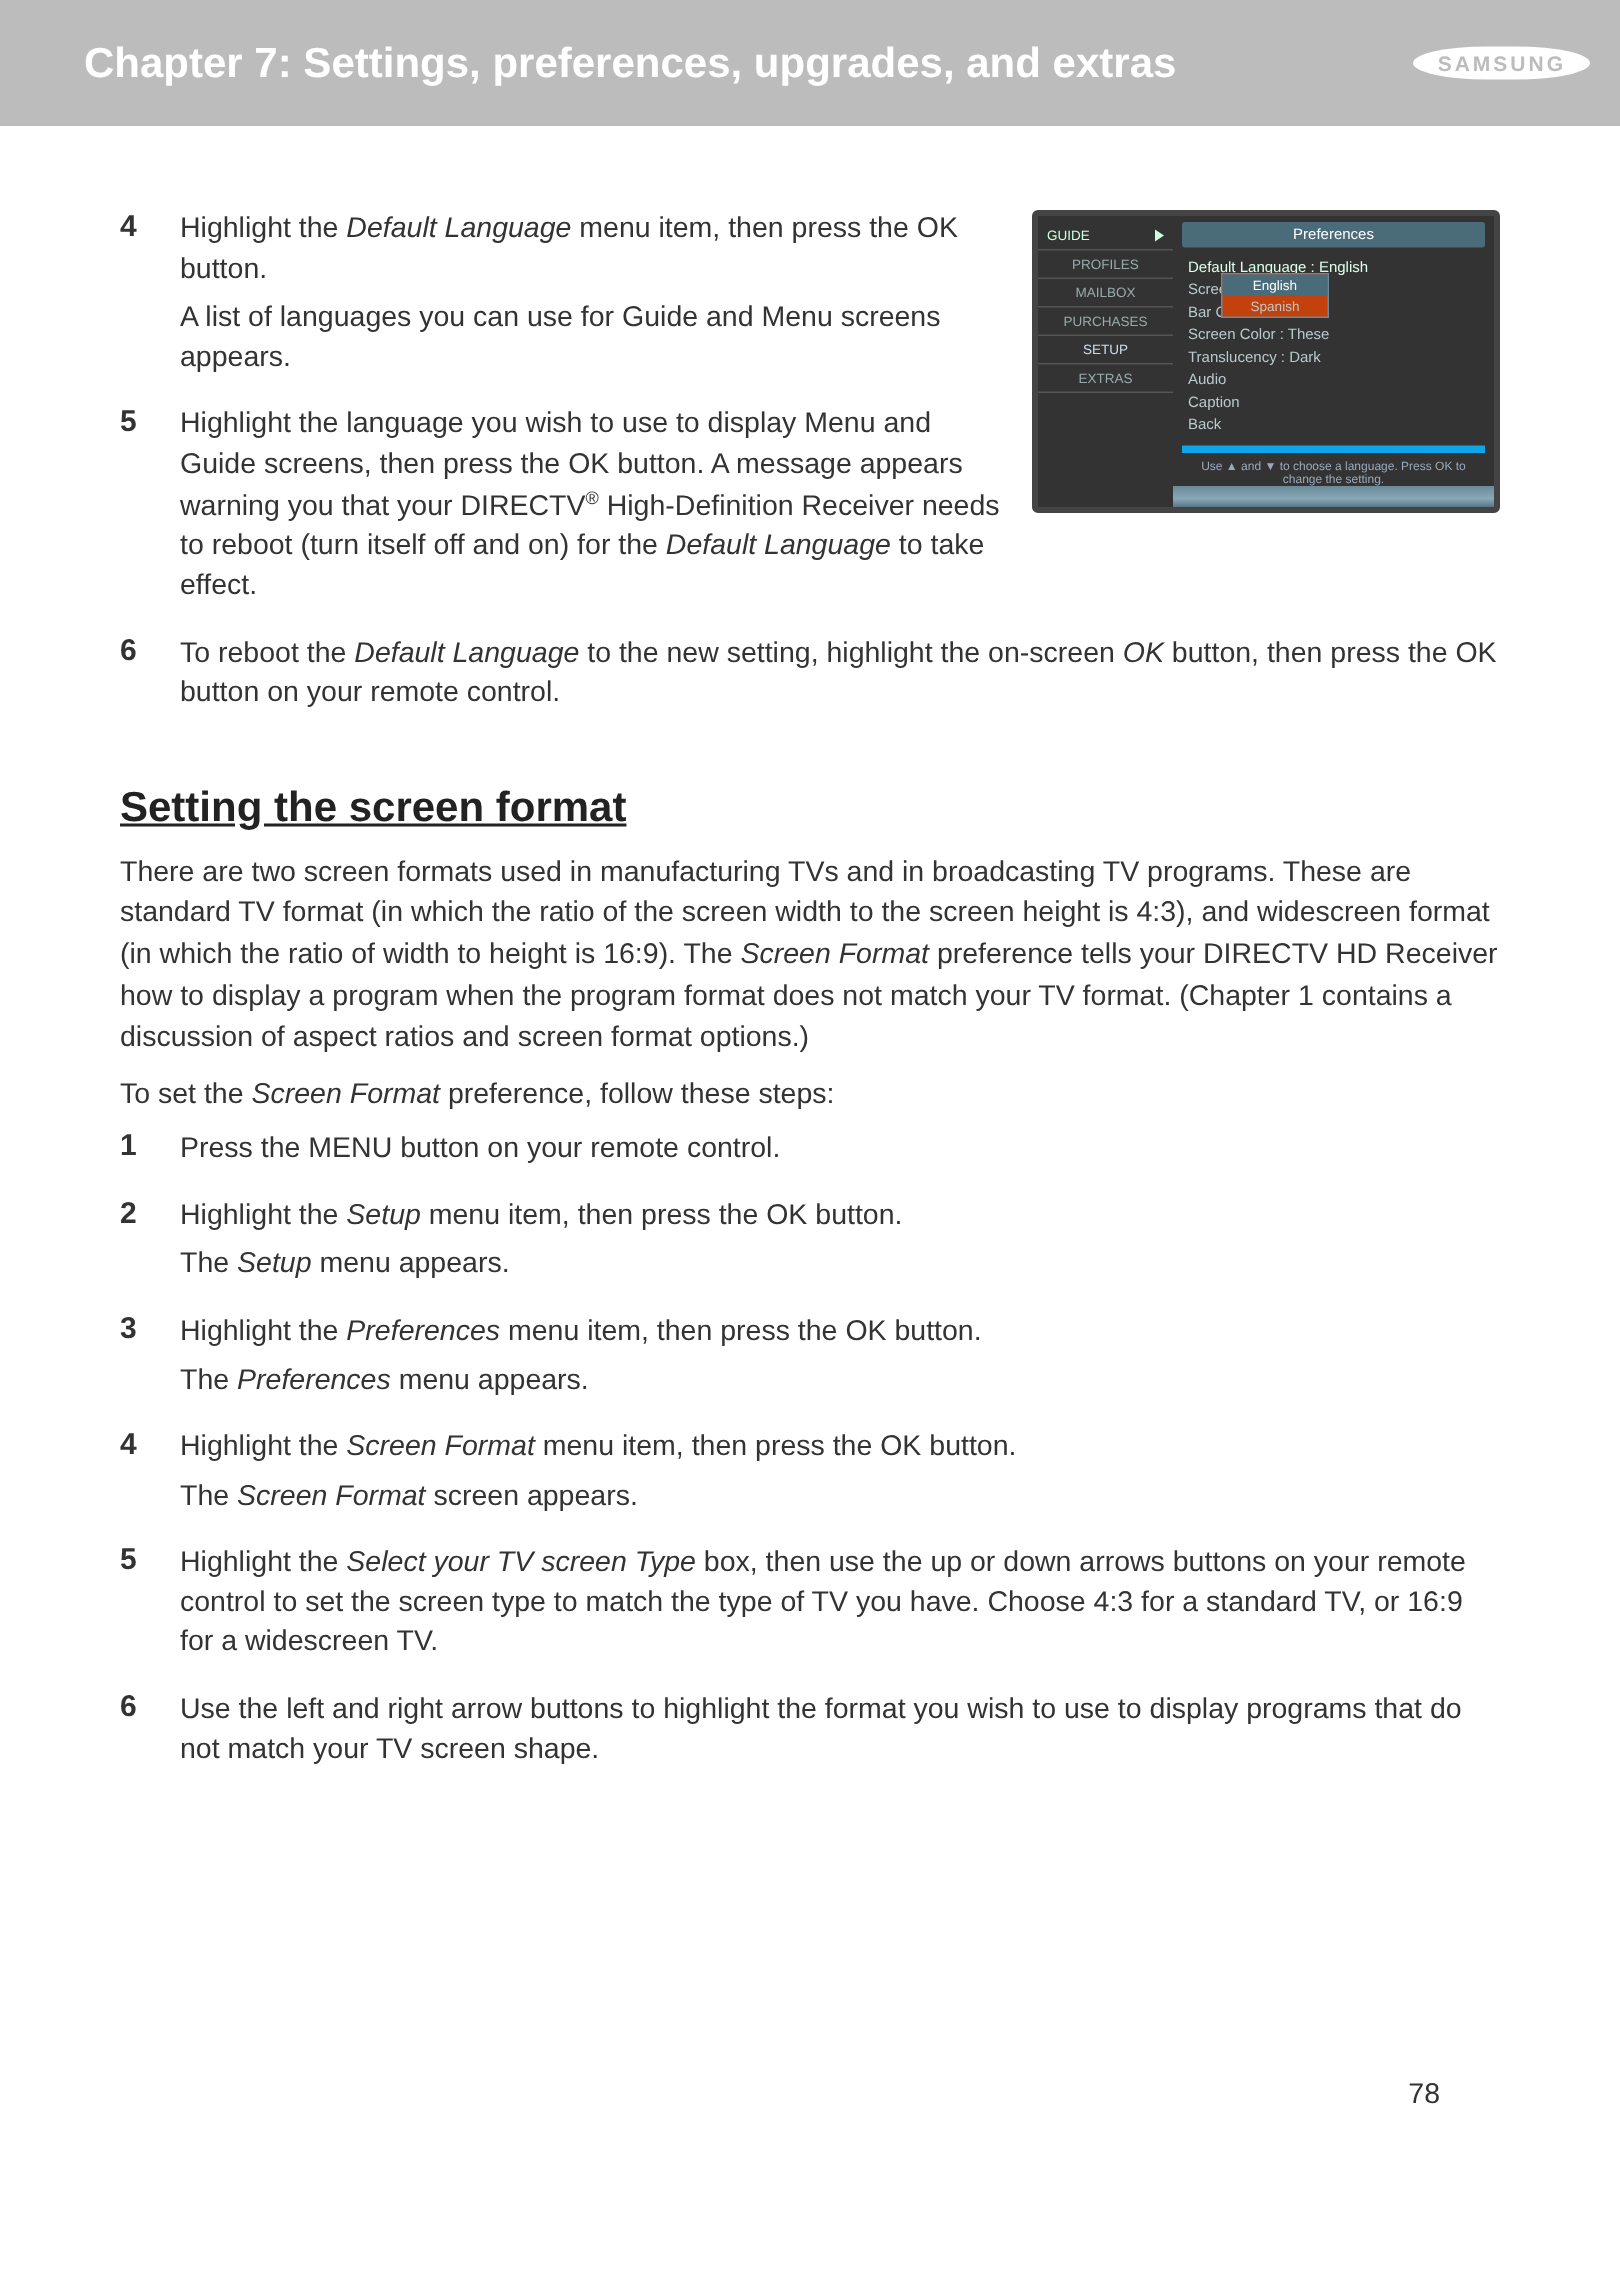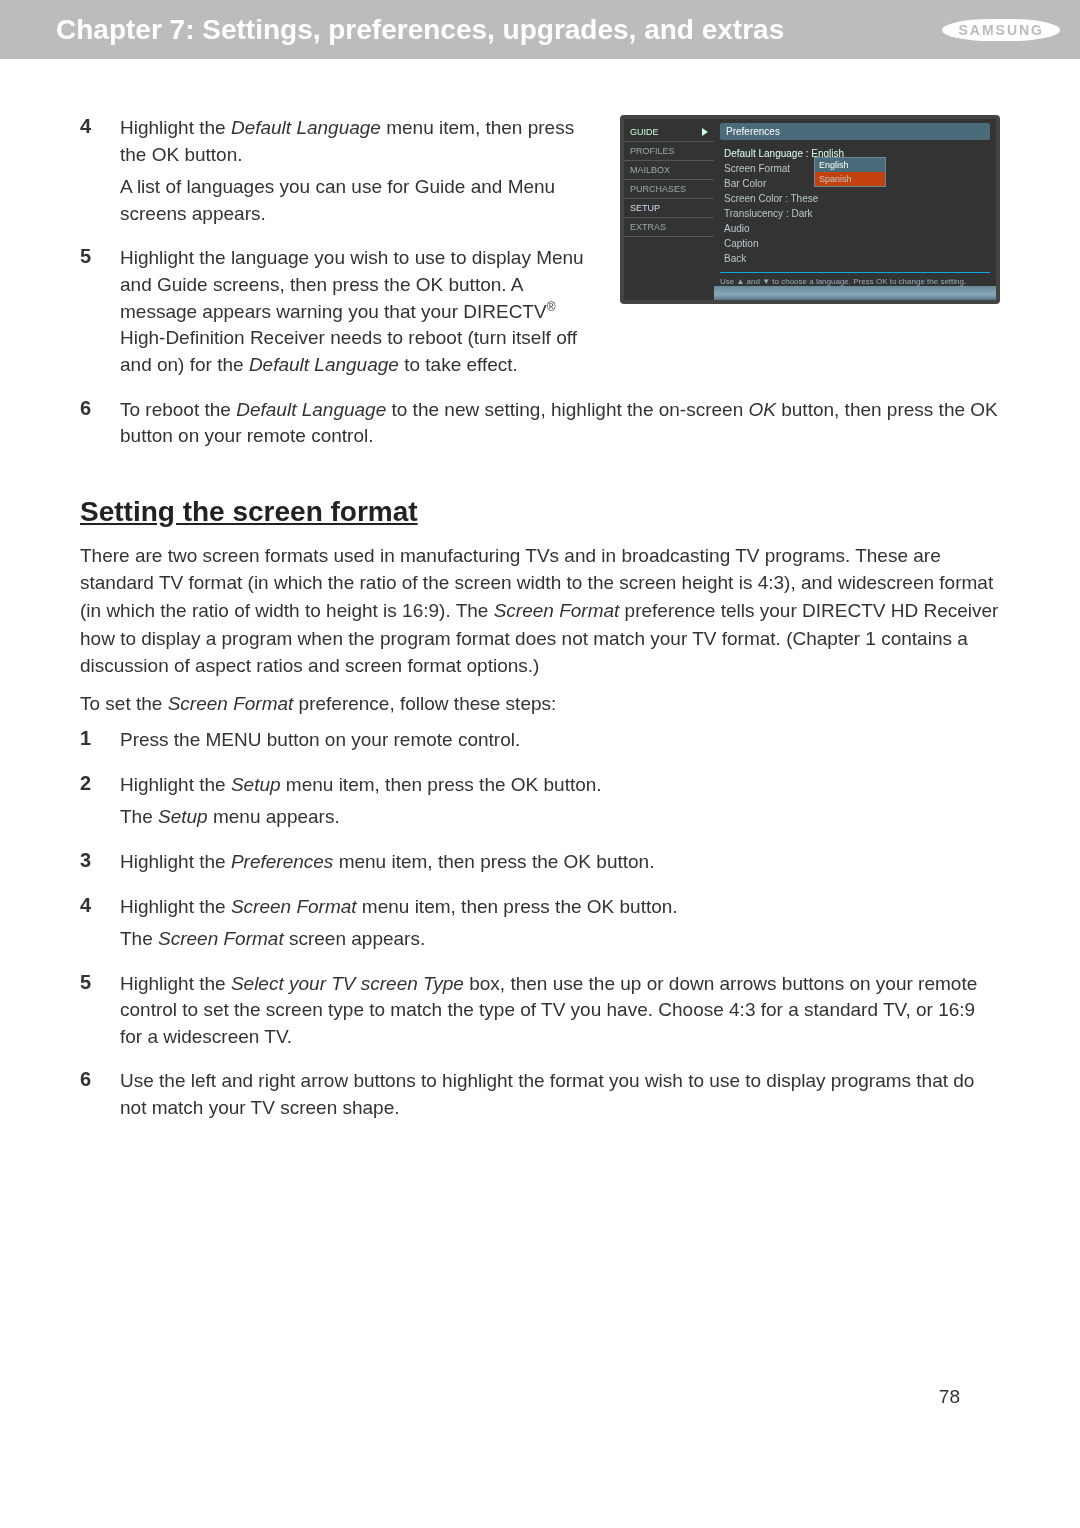--- a/index.html
+++ b/index.html
@@ -11,21 +11,21 @@
     width: 1080px;
   }
   .page {
     width: 1080px;
     min-height: 1528px;
     position: relative;
     box-sizing: border-box;
   }
   .header-bar {
     background: #bcbcbc;
-    height: 59px;
+    height: 84px;
     display: flex;
     align-items: center;
     padding-left: 56px;
     padding-right: 20px;
     justify-content: space-between;
   }
   .chapter-title {
     color: #fff;
     font-size: 28px;
     font-weight: bold;
@@ -43,28 +43,29 @@
     color: #bcbcbc;
     letter-spacing: 2px;
   }
   .content {
     padding: 56px 80px 0 80px;
     position: relative;
   }
   .float-wrap::after { content: ""; display: block; clear: both; }
   .screenshot-figure {
     float: right;
-    width: 380px;
+    width: 312px;
     margin: 0 0 10px 20px;
     background: #333;
     border: 4px solid #444;
     border-radius: 4px;
     box-sizing: border-box;
     font-size: 10px;
     color: #b9c9cc;
+    text-align: center;
   }
   .fig-row { display: flex; }
   .fig-left {
     width: 90px;
     flex-shrink: 0;
     padding: 4px 0;
   }
   .fig-left-item {
     padding: 4px 6px;
     font-size: 9px;
@@ -96,21 +97,21 @@
     top: 38px;
     width: 70px;
     background: #c2410c;
     border: 1px solid #6a8a9a;
     font-size: 9px;
   }
   .fig-lang-box .opt { padding: 2px 4px; }
   .fig-lang-box .opt.hl { background: #4a6b7a; color: #fff; }
   .fig-right-rel { position: relative; }
   .fig-footer {
-    border-top: 1px solid #0ea5e9;
+    border-top: 5px solid #0ea5e9;
     margin-top: 4px;
     padding-top: 4px;
     font-size: 8px;
     color: #9ab;
   }
   .fig-lake-strip {
     height: 14px;
     background: linear-gradient(to bottom, #6a8a9a, #88a8b8 60%, #5a7686);
     margin: 0 -6px -6px -6px;
   }
@@ -259,20 +260,21 @@
         <div class="ord-num">2</div>
         <div class="ord-body">
           <p><span>Highlight the </span><span class="italic">Setup</span><span> menu item, then press the OK button.</span></p>
           <p><span>The </span><span class="italic">Setup</span><span> menu appears.</span></p>
         </div>
       </li>
       <li class="ord-item">
         <div class="ord-num">3</div>
         <div class="ord-body">
           <p><span>Highlight the </span><span class="italic">Preferences</span><span> menu item, then press the OK button.</span></p>
+          <p><span>The </span><span class="italic">Preferences</span><span> menu appears.</span></p>
         </div>
       </li>
       <li class="ord-item">
         <div class="ord-num">4</div>
         <div class="ord-body">
           <p><span>Highlight the </span><span class="italic">Screen Format</span><span> menu item, then press the OK button.</span></p>
           <p><span>The </span><span class="italic">Screen Format</span><span> screen appears.</span></p>
         </div>
       </li>
       <li class="ord-item">

